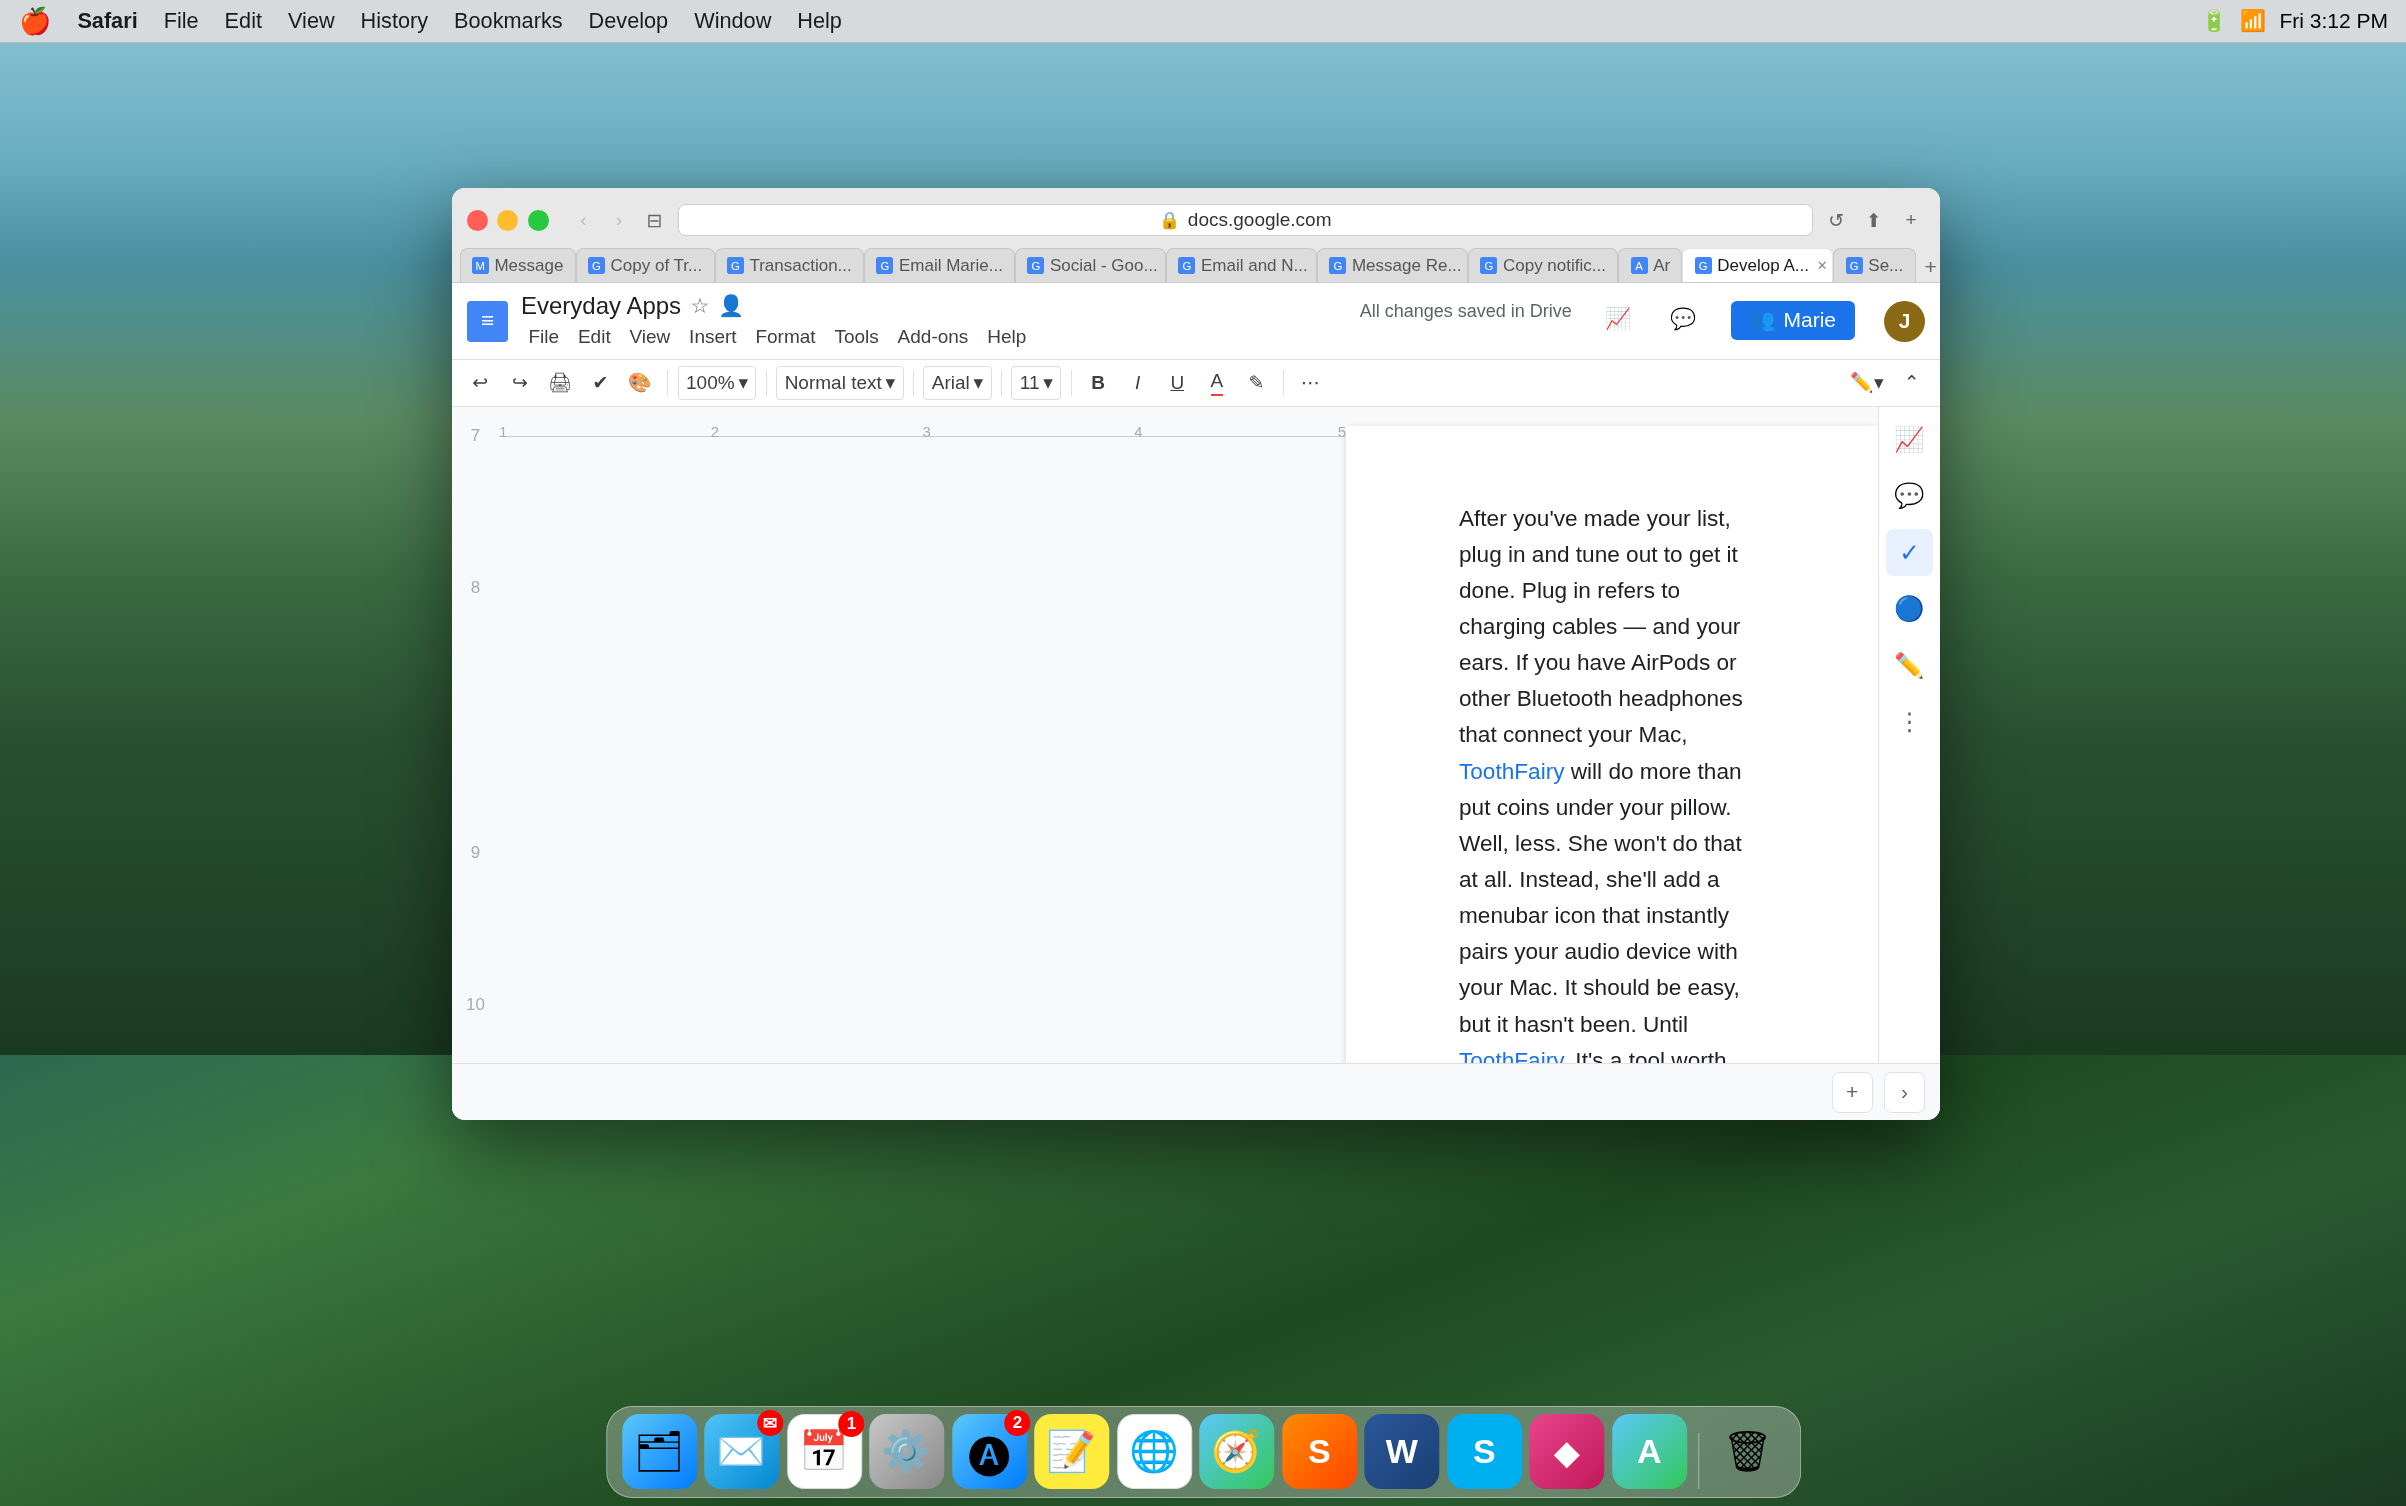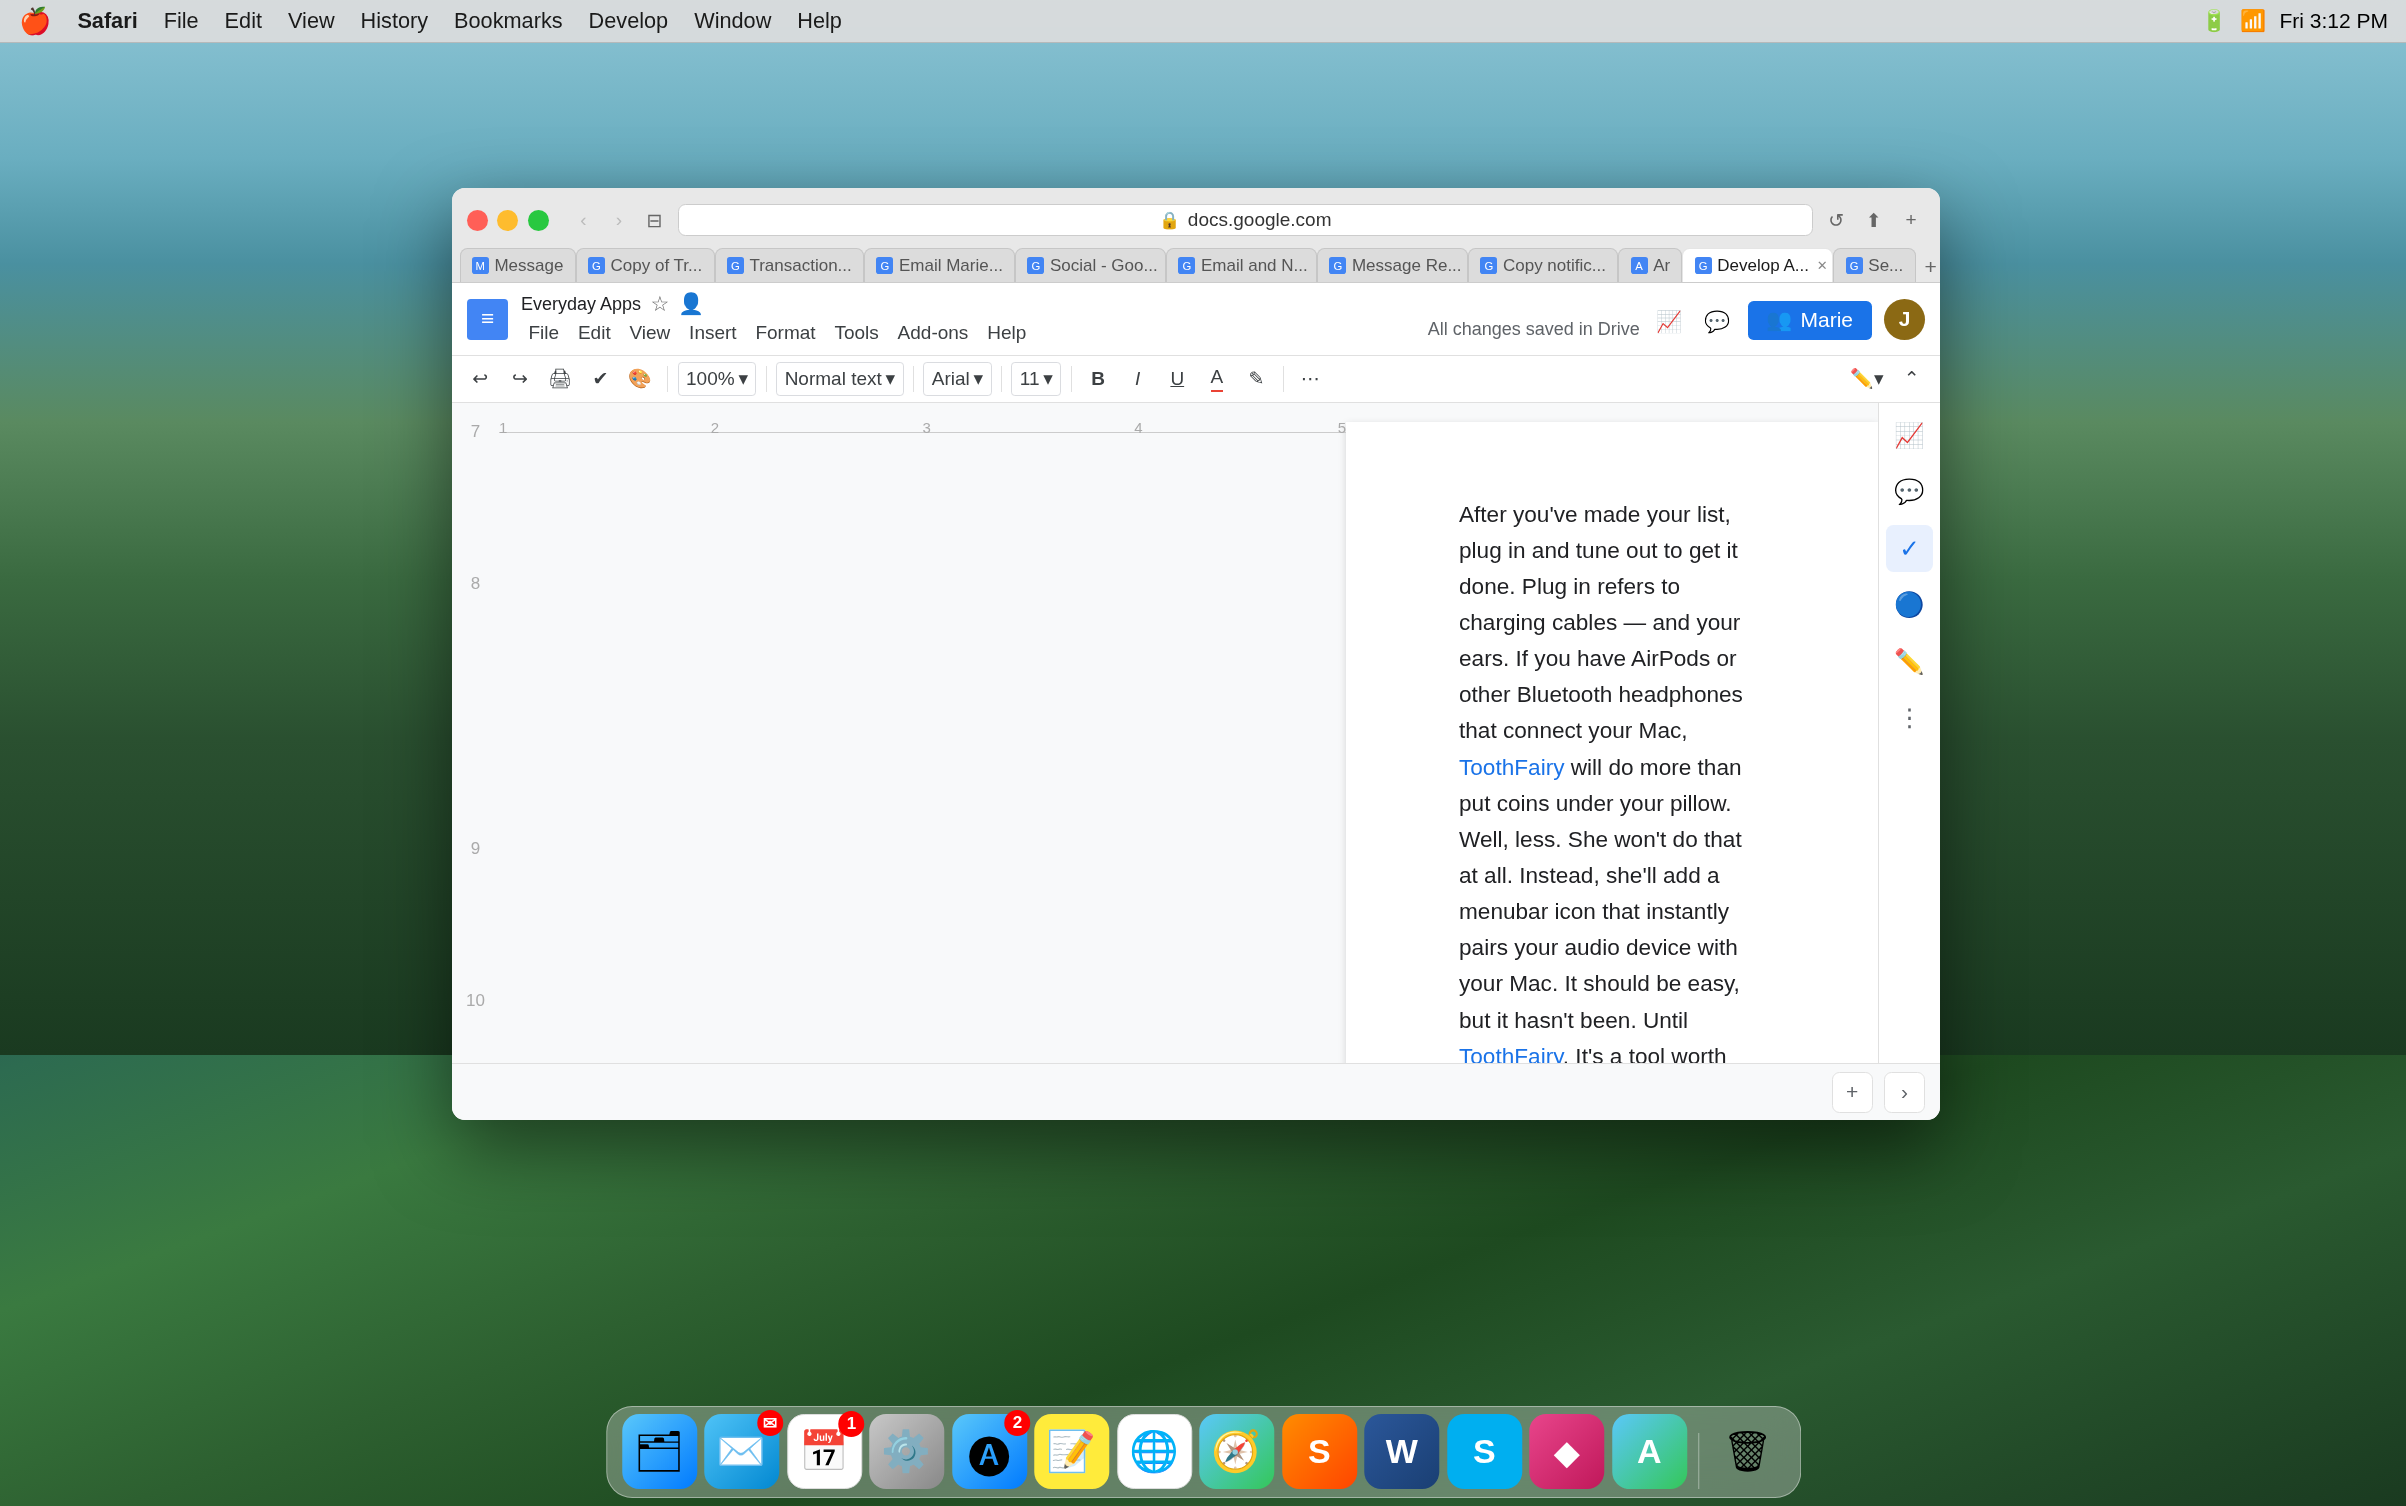--- a/index.html
+++ b/index.html
@@ -276,41 +276,41 @@
       justify-content: center;
       color: white;
       font-size: 22.6px;
       font-weight: bold;
       flex-shrink: 0;
     }
     .docs-title-area {
       flex: 1;
     }
     .docs-title {
-      font-size: 18px;
+      font-size: 24px;
       color: #202124;
       font-weight: 400;
     }
     .docs-menu {
       display: flex;
       gap: 3.8px;
       margin-top: 3.8px;
     }
     .docs-menu-item {
       font-size: 19px;
       color: #3c4043;
       padding: 1.9px 7.5px;
       border-radius: 3.8px;
       cursor: pointer;
     }
 
     .docs-header-actions {
       display: flex;
-      align-items: flex-end;
-      gap: 12px;
+      align-items: flex-start;
+      gap: 29px;
     }
     .docs-status {
       font-size: 18px;
       color: #5f6368;
     }
     .docs-icon-btn {
       width: 36px; height: 36px;
       display: flex;
       align-items: center;
       justify-content: center;

